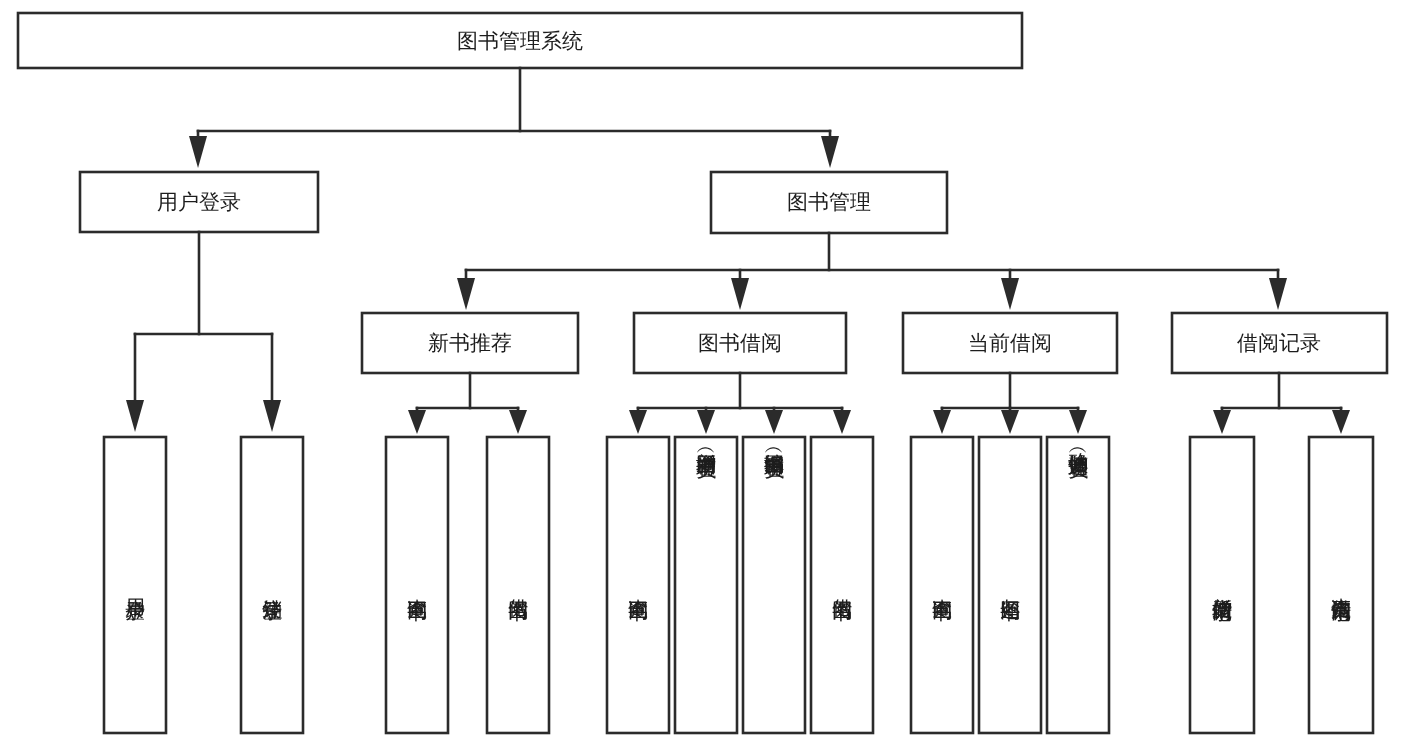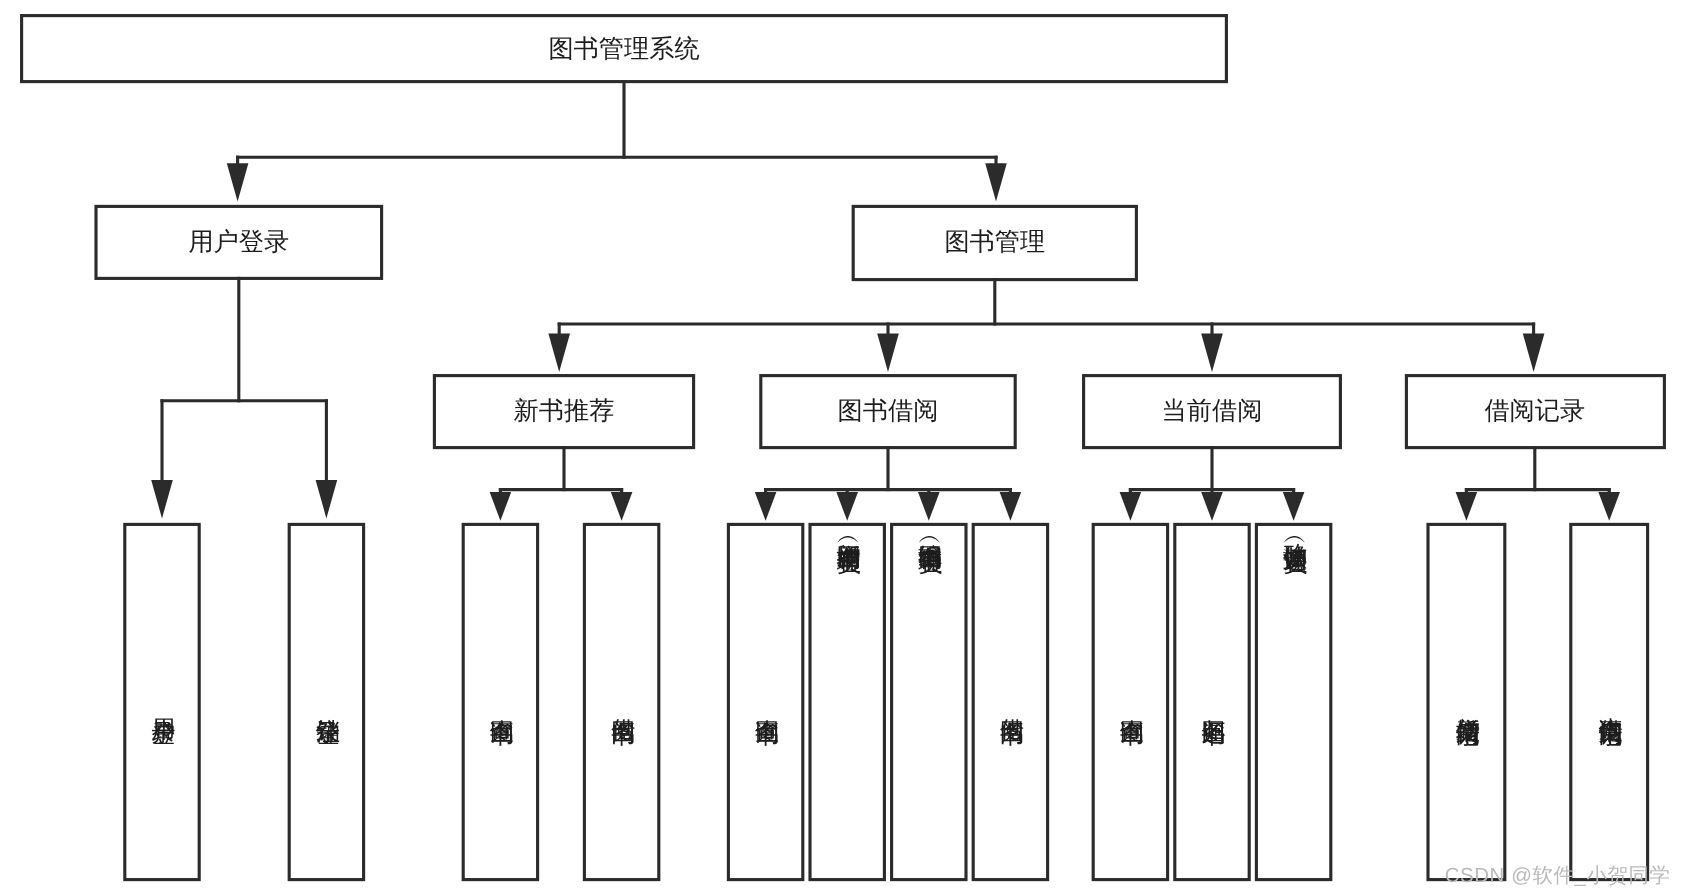--- a/index.html
+++ b/index.html
@@ -246,15 +246,14 @@
     <span class="leaf-label">确认归还（管理员）</span>
   </div>
 
   <div class="leaf-label-wrap" style="left:1190px; top:437px; width:64px; height:296px;">
     <span class="leaf-label">新增借阅记录</span>
   </div>
   <div class="leaf-label-wrap" style="left:1309px; top:437px; width:64px; height:296px;">
     <span class="leaf-label">查询借阅记录</span>
   </div>
 
-  <div class="watermark">CSDN @软件_小贺同学</div>
 
 </div>
 
 </body></html>

